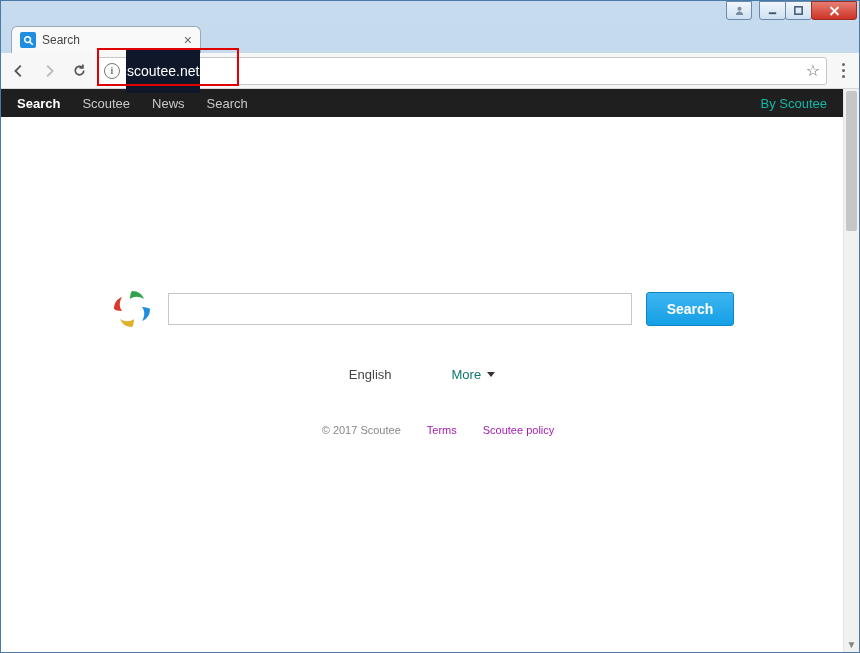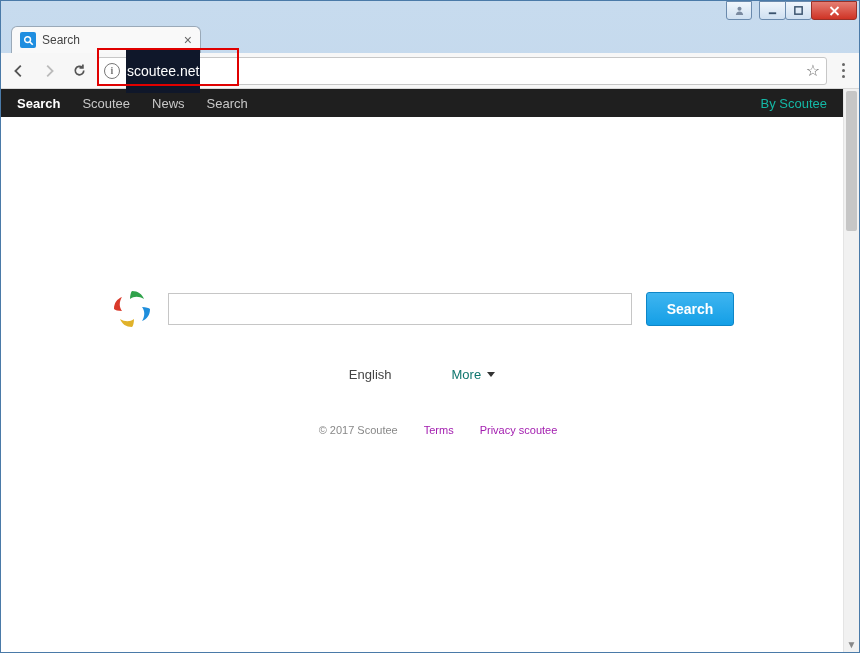--- a/index.html
+++ b/index.html
@@ -341,21 +341,21 @@
           <span>English</span>
           <span class="lang-more">
             <span>More</span>
             <span class="caret-down"></span>
           </span>
         </div>
 
         <div class="footer-row">
           <span>© 2017 Scoutee</span>
           <span class="flink">Terms</span>
-          <span class="flink">Privacy scoutee</span>
+          <span class="flink">Scoutee policy</span>
         </div>
       </div>
 
     </div>
 
     <div class="vscroll">
       <div class="arrow up">▲</div>
       <div class="thumb"></div>
       <div class="arrow down">▼</div>
     </div>

